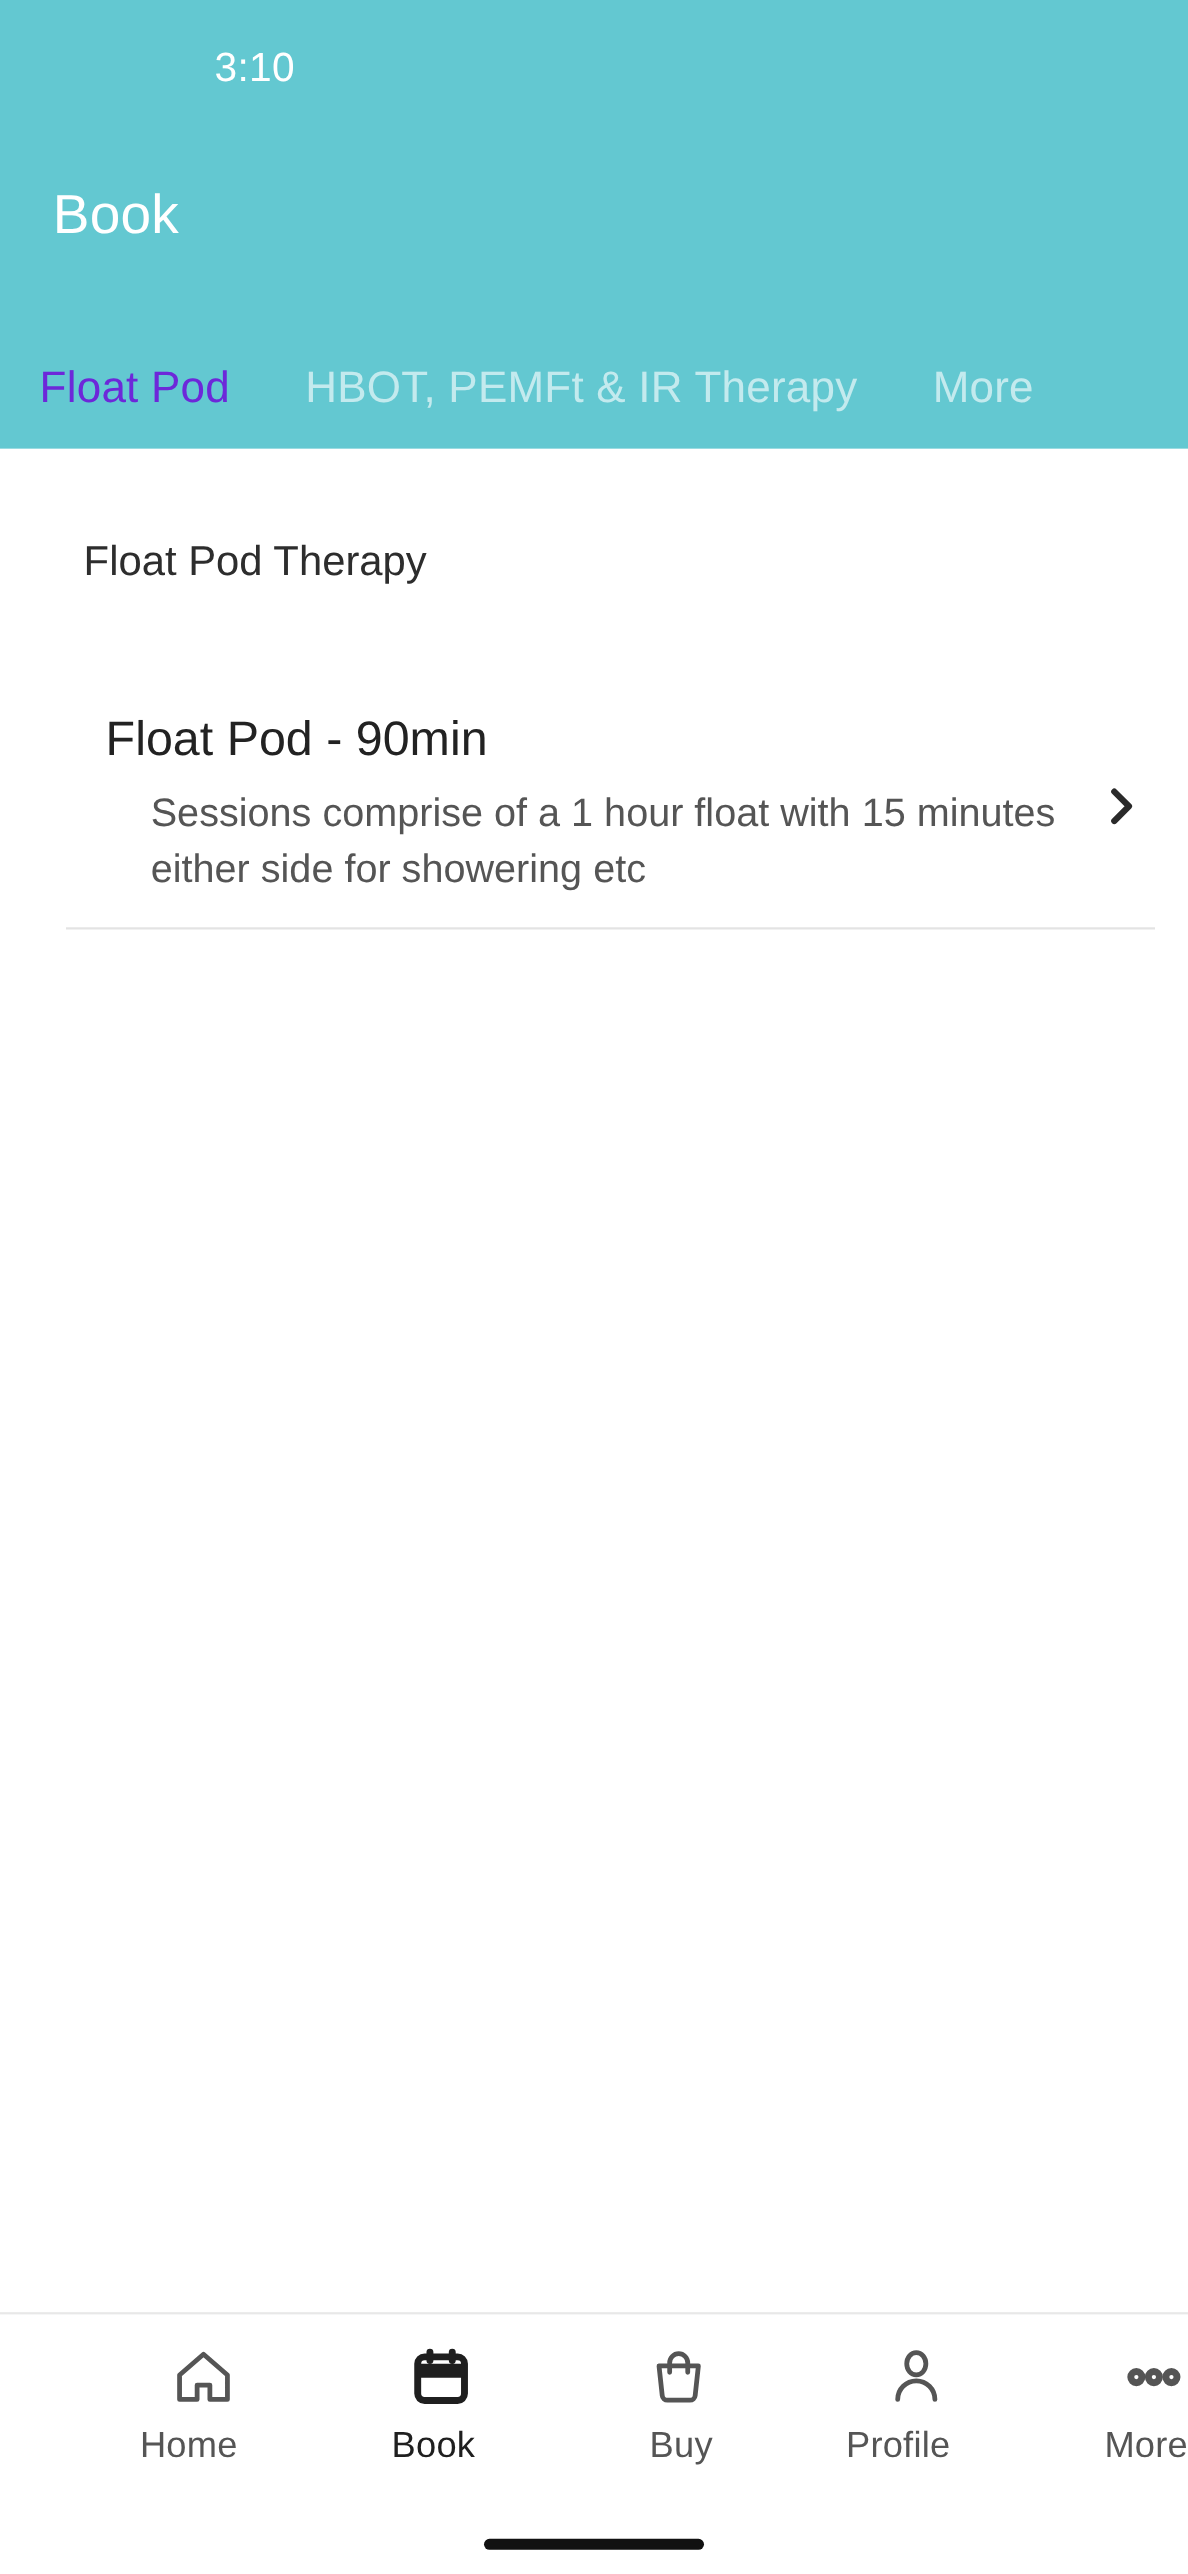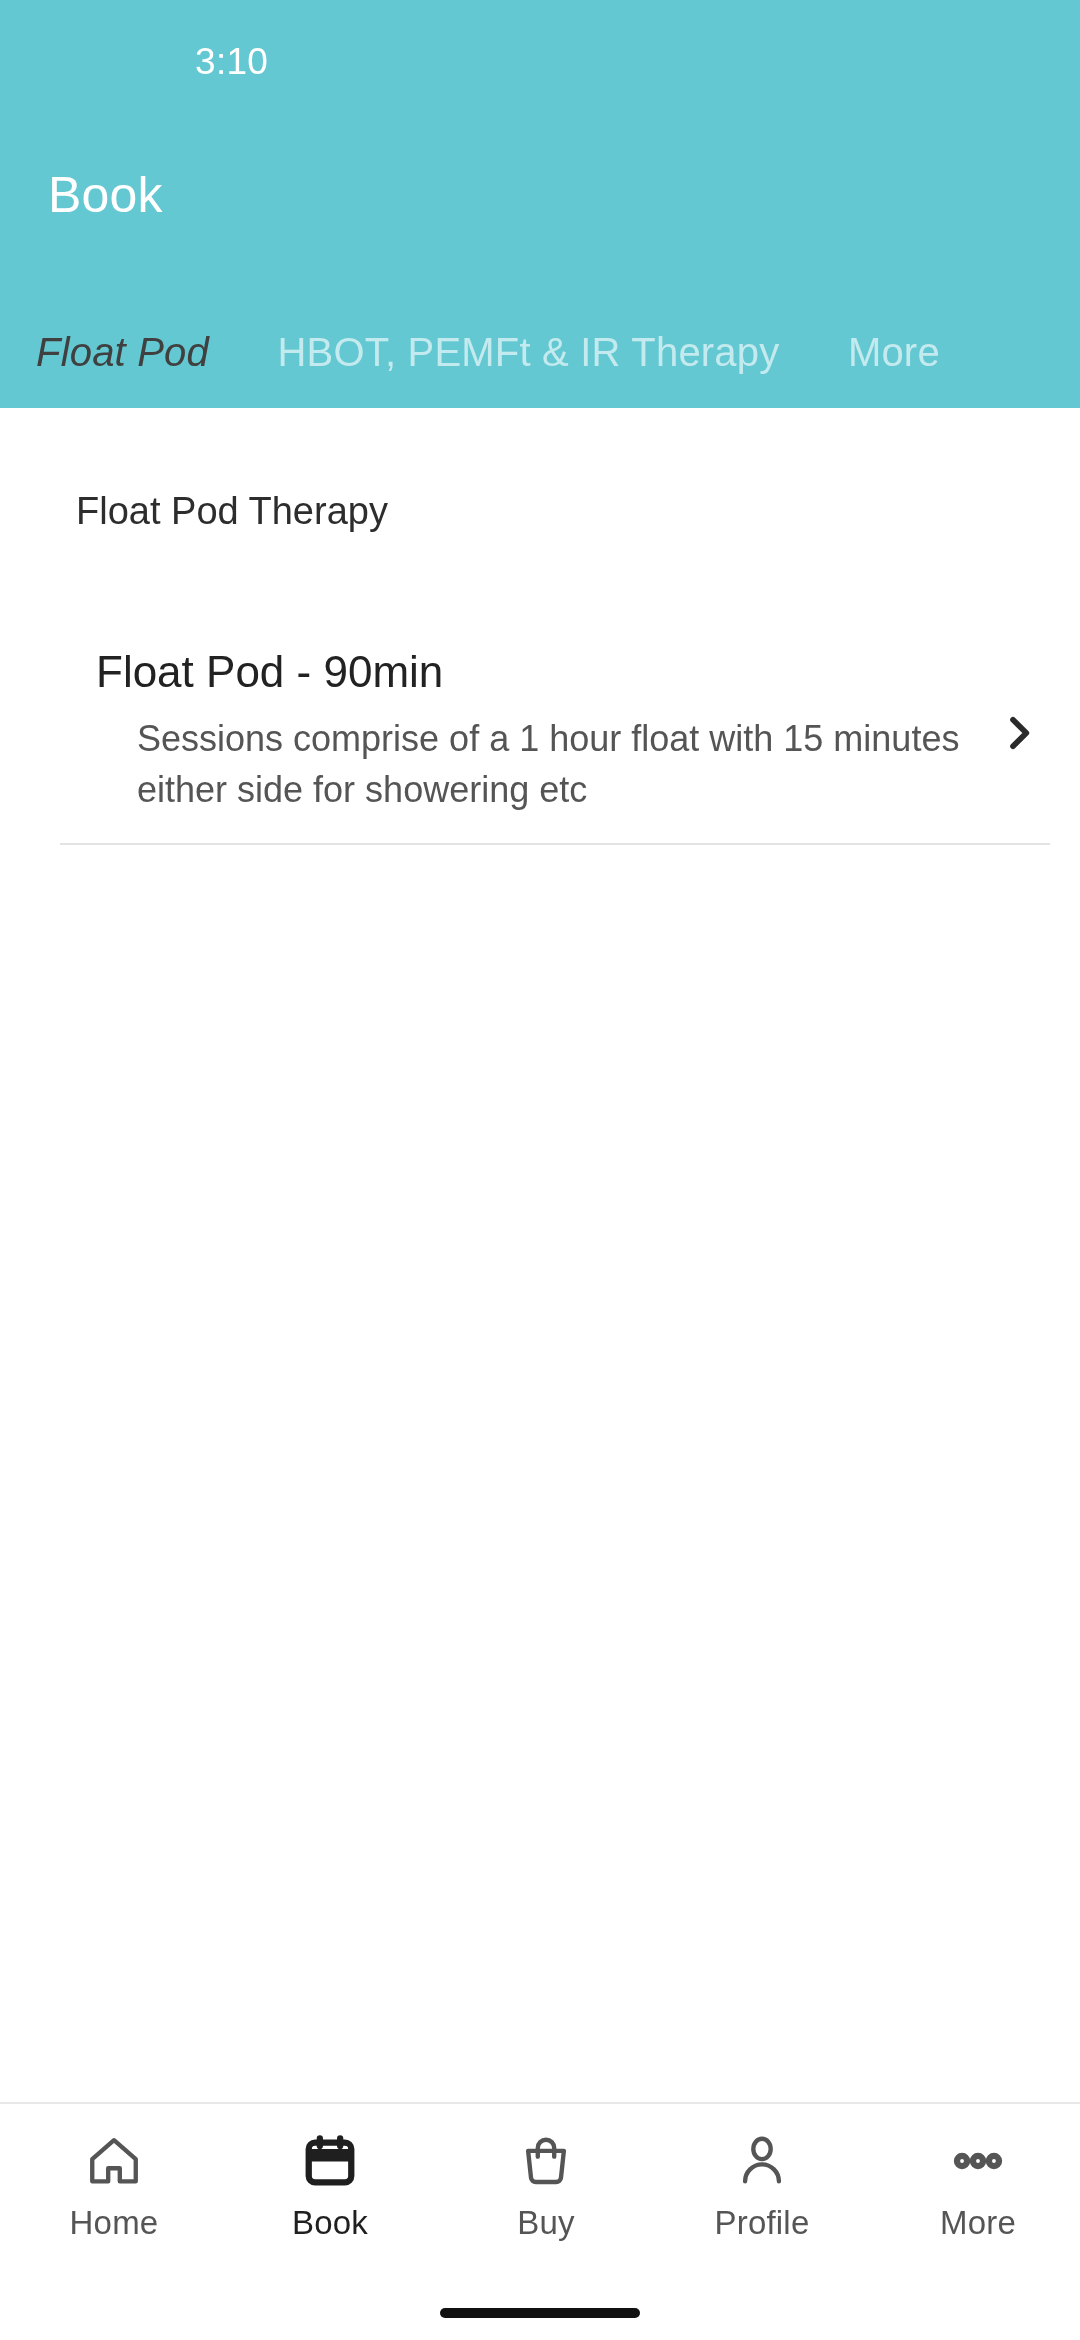--- a/index.html
+++ b/index.html
@@ -31,21 +31,21 @@
   .tabstrip {
     position:absolute; left:0; top:298px; width:1080px; height:110px;
     white-space:nowrap; overflow:hidden;
   }
   .tab {
     display:inline-block; vertical-align:top;
     padding:0 32px; height:110px; line-height:108px;
     font-size:40px; color:rgba(255,255,255,0.62);
     letter-spacing:0.2px;
   }
-  .tab.active { color:#404040;font-style:italic; }
+  .tab.active { color:#6d28d9; }
   .tab:first-child { padding-left:36px; }
 
   
   .content {
     position:absolute; top:408px; left:0; width:1080px; height:1694px;
     background:#ffffff;
   }
   .section-title {
     position:absolute; left:76px; top:82px;
     font-size:38px; color:#2d2d2d; font-weight:400;
@@ -74,21 +74,21 @@
   }
 
   
   .bottomnav {
     position:absolute; left:0; bottom:0; width:1080px; height:238px;
     background:#ffffff; border-top:2px solid #e8e8e8;
     display:flex; align-items:flex-start;
   }
   .nav-item {
     flex:1; height:168px; padding-top:26px;
-    display:flex; flex-direction:column; align-items:center; justify-content:flex-start;margin-left:12px;
+    display:flex; flex-direction:column; align-items:flex-end; justify-content:flex-start;margin-left:12px;
   }
   .nav-icon {
     width:62px; height:62px;
     display:flex; align-items:center; justify-content:center;
     margin-bottom:12px;
   }
   .nav-label {
     font-size:33px; color:#555555; letter-spacing:0.2px;
   }
   .nav-item.active .nav-label { color:#1f1f1f; }

